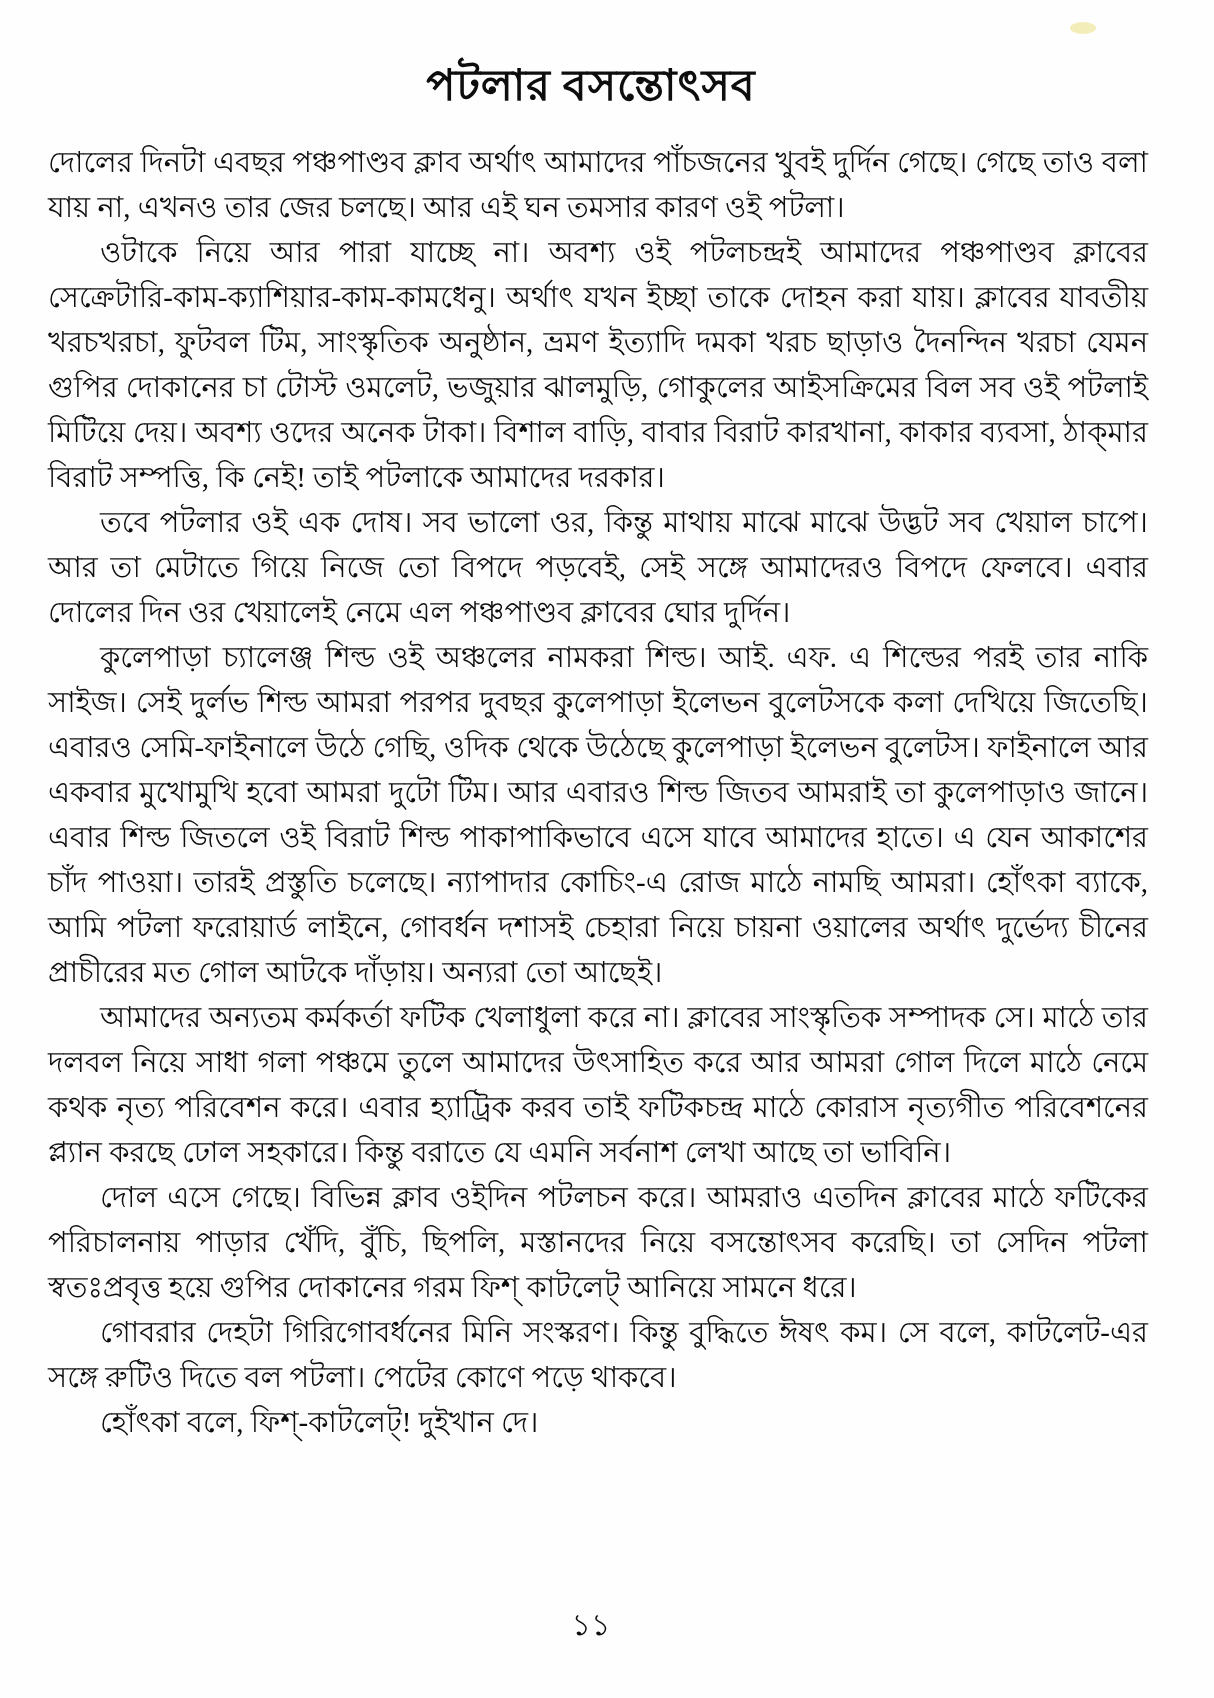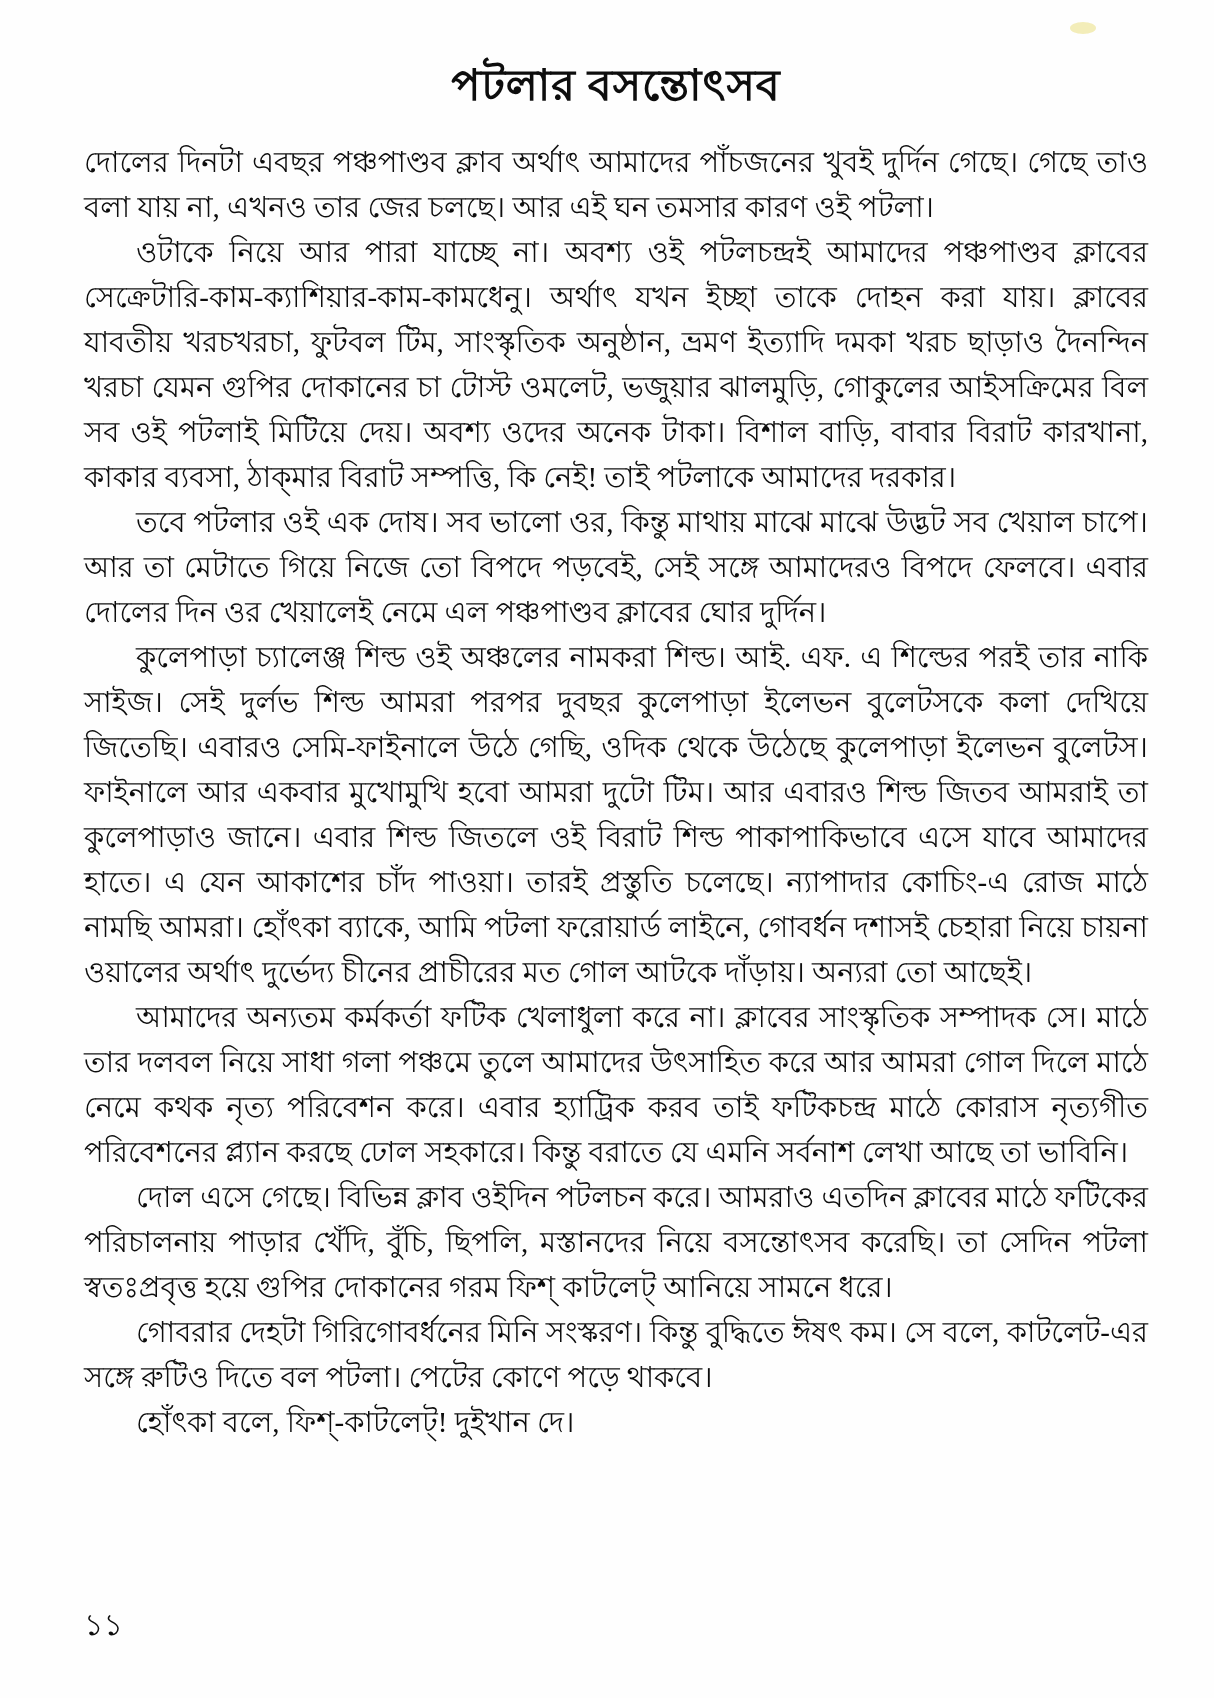--- a/index.html
+++ b/index.html
@@ -12,21 +12,21 @@
     height: 1698px;
     position: relative;
     font-family: "Liberation Serif", "DejaVu Serif", serif;
     color: #0d0d0d;
     overflow: hidden;
   }
   .page {
     box-sizing: border-box;
     width: 1214px;
     height: 1698px;
-    padding: 50px 66px 36px 84px;
+    padding: 50px 66px 36px 34px;
     display: flex;
     flex-direction: column;
     background: #fefefe;
   }
   .scan-smudge {
     position: absolute;
     top: 22px;
     right: 118px;
     width: 26px;
     height: 12px;
@@ -39,29 +39,31 @@
     font-size: 43px;
     font-weight: 700;
     letter-spacing: 1px;
     margin: 8px 0 26px 0;
     line-height: 1.3;
   }
   .body-text {
     font-size: 29px;
     line-height: 45px;
     text-align: justify;
+    margin-left: 14px;
   }
   .body-text p {
     margin: 0;
   }
   .body-text p.indent {
     text-indent: 52px;
   }
   .page-number {
     margin-top: auto;
+    text-align: center;
     font-size: 30px;
     padding-bottom: 10px;
   }
 </style>
 </head>
 <body>
 
 <div class="page">
 
   <div class="scan-smudge"></div>

